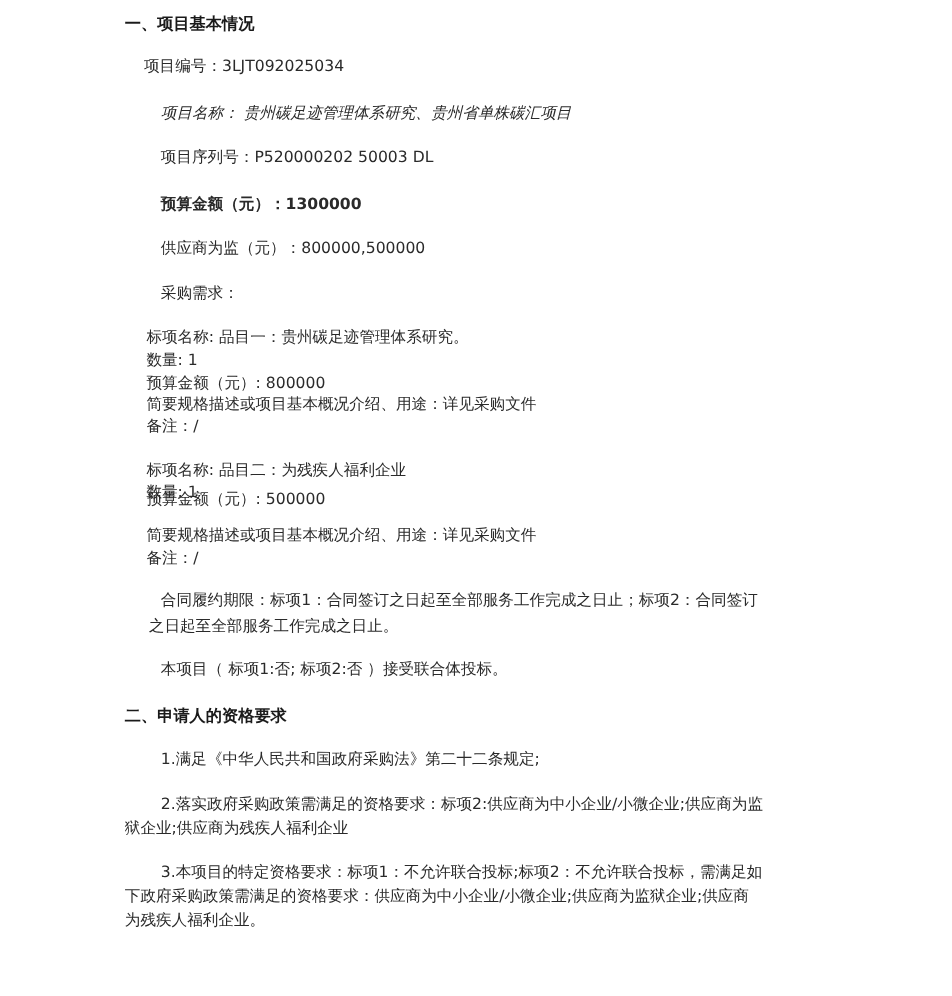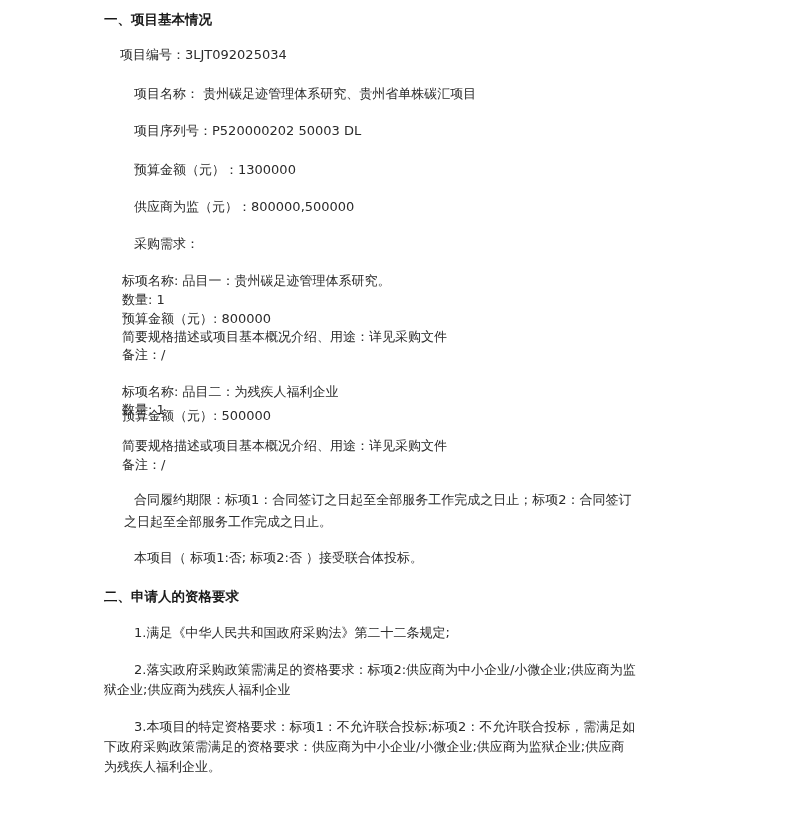--- a/index.html
+++ b/index.html
@@ -6,23 +6,23 @@
   body { width: 793px; height: 830px; position: relative; overflow: hidden;
          font-family: "DejaVu Sans", "Liberation Sans", sans-serif; color: #2a2a2a; font-size: 13px; }
   .abs { position: absolute; white-space: nowrap; }
   .h { font-weight: bold; font-size: 13.5px; color: #1a1a1a; text-align: right; }
 </style>
 </head>
 <body>
 
 <div class="abs h" style="left:104px;top:11px;">一、项目基本情况</div>
 <div class="abs" style="left:120px;top:46px;">项目编号：3LJT092025034</div>
-<div class="abs" style="left:134px;top:85px;">项目名称： 贵州碳足迹管理体系研究、贵州省单株碳汇项目</div>
+<div class="abs" style="left:134px;top:85px;font-style:italic;">项目名称： 贵州碳足迹管理体系研究、贵州省单株碳汇项目</div>
 <div class="abs" style="left:134px;top:122px;">项目序列号：P520000202 50003 DL</div>
-<div class="abs" style="left:134px;top:161px;">预算金额（元）：1300000</div>
+<div class="abs" style="left:134px;top:161px;font-weight:bold;">预算金额（元）：1300000</div>
 <div class="abs" style="left:134px;top:198px;">供应商为监（元）：800000,500000</div>
 <div class="abs" style="left:134px;top:235px;">采购需求：</div>
 
 <div>
   <div class="abs" style="left:122px;top:272px;">标项名称: 品目一：贵州碳足迹管理体系研究。</div>
   <div class="abs" style="left:122px;top:291px;">数量: 1</div>
   <div class="abs" style="left:122px;top:310px;text-align:center;">预算金额（元）: 800000</div>
   <div class="abs" style="left:122px;top:328px;">简要规格描述或项目基本概况介绍、用途：详见采购文件</div>
   <div class="abs" style="left:122px;top:346px;">备注：/</div>
 </div>

